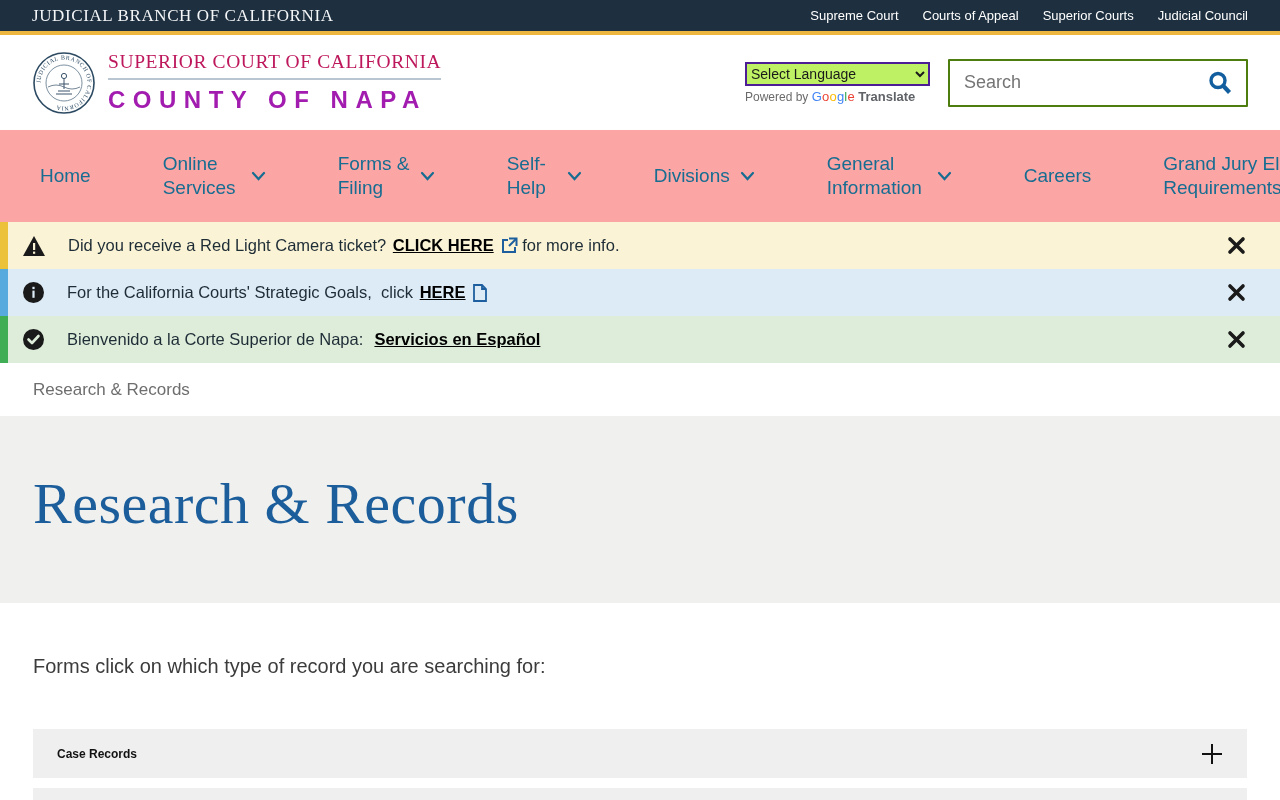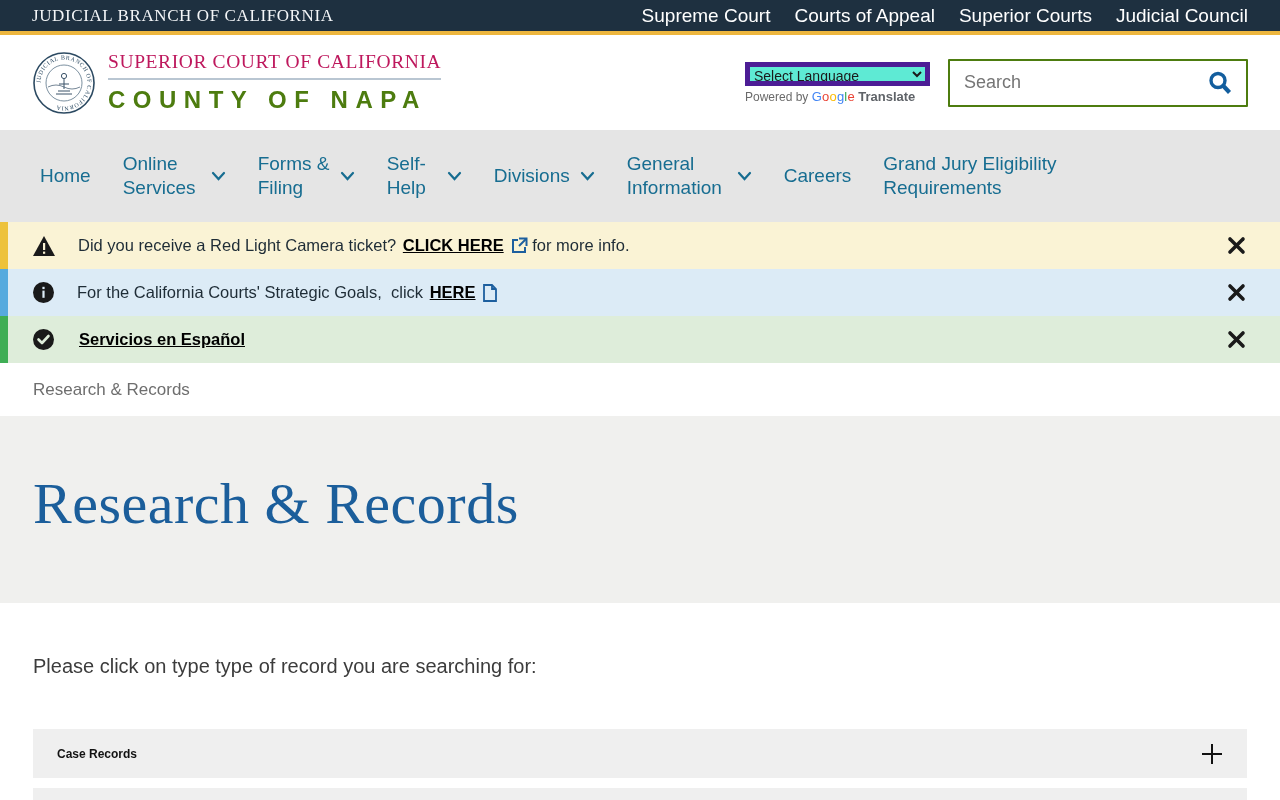--- a/index.html
+++ b/index.html
@@ -15,80 +15,80 @@
     height: 35px; background: #1e3040; border-bottom: 4px solid #edb63e;
     display: flex; align-items: center; justify-content: space-between;
     padding: 0 32px;
   }
   .utility-title {
     font-family: "Liberation Serif", serif; color: #f4f6f8;
     font-size: 17px; letter-spacing: 0.6px;
   }
   .utility-links { display: flex; gap: 24px; }
   .utility-links a {
-    color: #ffffff; text-decoration: none; font-size: 19px; cursor: pointer;
+    color: #ffffff; text-decoration: none; font-size: 13px; cursor: pointer;
   }
 
   
   .site-header {
     height: 95px; display: flex; align-items: center; padding: 0 32px;
     background: #fff;
   }
   .brand { display: flex; align-items: center; gap: 12px; cursor: pointer; }
   .brand-text .line1 {
     font-family: "Liberation Serif", serif; font-size: 19.5px; color: #be185d;
     letter-spacing: 0.6px; padding-bottom: 5px; border-bottom: 2px solid #b9c6d2;
   }
   .brand-text .line2 {
-    font-size: 24px; font-weight: bold; color: #4d7c0f; letter-spacing: 7.5px;
+    font-size: 24px; font-weight: bold; color: #a21caf; letter-spacing: 7.5px;
     margin-top: 6px; white-space: nowrap;
   }
   .header-right { margin-left: auto; display: flex; align-items: center; gap: 18px; }
   .lang-block { display: flex; flex-direction: column; gap: 3px; }
   .lang-block select {
     width: 185px; height: 24px; font-size: 14px; color: #1a1a1a;
-    border: 5px solid #4c1d95; background: #5eead4;
+    border: 2px solid #4c1d95; background: #bef264;
   }
   .powered { font-size: 12px; color: #6a6a6a; }
   .powered .translate { font-weight: bold; font-size: 13px; color: #5f6368; }
   .google-word { font-weight: normal; font-size: 13px; letter-spacing: 0.2px; }
   .search-box {
     width: 300px; height: 48px; border: 2px solid #4d7c0f; background: #fff;
     display: flex; align-items: center; border-radius: 1px;
   }
   .search-box input {
     flex: 1; min-width: 0; border: none; outline: none; font-size: 18px;
     padding: 0 8px 0 14px; color: #333; font-family: "Liberation Sans", sans-serif;
   }
   .search-box input::placeholder { color: #757575; }
   .search-btn {
     border: none; background: transparent; padding: 0 12px 0 4px; cursor: pointer;
     display: flex; align-items: center;
   }
 
   
   .main-nav {
-    background: #e5e5e5; height: 92px; display: flex; align-items: center;
-    padding: 0 40px; gap: 32px;
+    background: #fca5a5; height: 92px; display: flex; align-items: center;
+    padding: 0 40px; gap: 72px;
   }
   .nav-item {
     display: flex; align-items: center; gap: 10px; cursor: pointer;
     color: #176d91; font-size: 19px; line-height: 1.25;
   }
   .nav-item .label { display: inline-block; }
   .nav-item .w78  { width: 78px; }
   .nav-item .w72  { width: 72px; }
   .nav-item .w50  { width: 50px; }
   .nav-item .w100 { width: 100px; }
   .nav-item .w180 { width: 180px; }
 
   
   .alert {
     height: 47px; display: flex; align-items: center;
-    padding: 0 30px 0 25px; border-left: 8px solid;
+    padding: 0 30px 0 15px; border-left: 8px solid;
   }
   .alert-warning { background: #faf3d5; border-left-color: #edc23b; }
   .alert-info    { background: #dcebf6; border-left-color: #56aade; }
   .alert-success { background: #deedda; border-left-color: #3fae55; }
   .alert-icon { margin-right: 23px; display: flex; align-items: center; }
   .alert-text { font-size: 16.5px; color: #1e2c36; display: flex; align-items: center; }
   .alert-text .pre, .alert-text .post { white-space: pre; }
   .alert-link {
     font-weight: bold; color: #000000; text-decoration: underline; cursor: pointer;
     margin: 0 2px; white-space: pre;
@@ -299,40 +299,41 @@
 </div>
 
 <div class="alert alert-success">
   <span class="alert-icon">
     <svg width="21" height="21" viewBox="0 0 21 21">
       <circle cx="10.5" cy="10.5" r="10.5" fill="#1a1a1a"></circle>
       <path d="M5.5 10.5 L9 14 L15.5 7" fill="none" stroke="#deedda" stroke-width="2.6" stroke-linecap="round" stroke-linejoin="round"></path>
     </svg>
   </span>
   <span class="alert-text">
+    <span class="pre">Bienvenido a la Corte Superior de Napa:  </span>
     <a class="alert-link">Servicios en Español</a>
     <span class="post"></span>
   </span>
   <button class="alert-close">
     <svg width="19" height="19" viewBox="0 0 19 19" stroke="#1a1a1a" stroke-width="3.6" stroke-linecap="round">
       <line x1="3" y1="3" x2="16" y2="16"></line>
         <line x1="16" y1="3" x2="3" y2="16"></line>
     </svg>
   </button>
 </div>
 
 <div class="breadcrumb-row">
   <span>Research &amp; Records</span>
 </div>
 
 <div class="title-band">
   <h1>Research &amp; Records</h1>
 </div>
 
-<div class="intro">Please click on type type of record you are searching for:</div>
+<div class="intro">Forms click on which type of record you are searching for:</div>
 
 <div class="accordion">
   <span class="acc-label">Case Records</span>
   <span>
     <svg width="22" height="22" viewBox="0 0 22 22" stroke="#111111" stroke-width="2">
       <line x1="11" y1="1" x2="11" y2="21"></line>
         <line x1="1" y1="11" x2="21" y2="11"></line>
     </svg>
   </span>
 </div>

